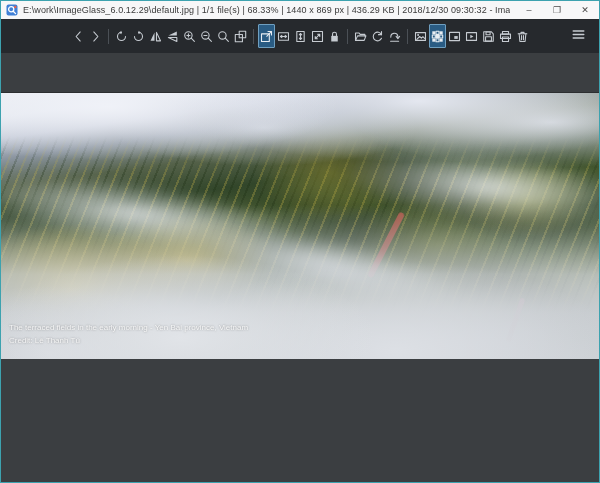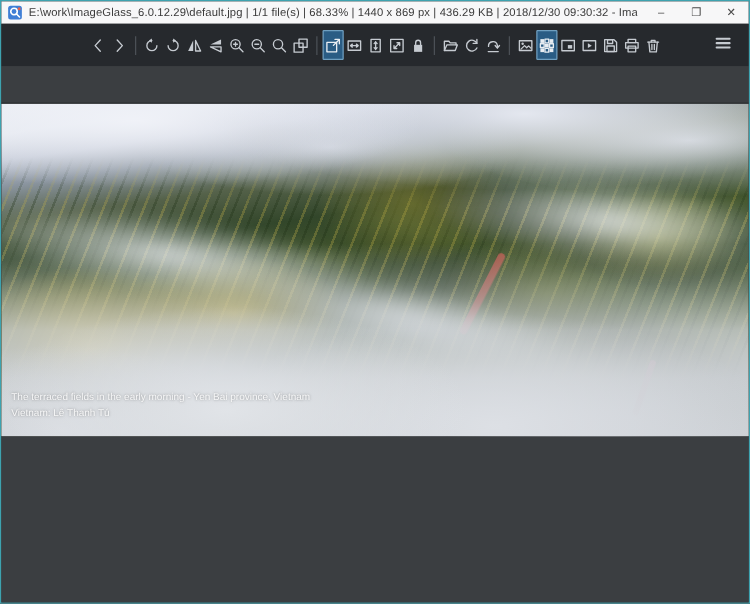--- a/index.html
+++ b/index.html
@@ -45,21 +45,21 @@
   .tb-menu {
     position:absolute; right:10px; top:5px;
     width:22px; height:24px; border:none; background:transparent; color:#c6cbd1;
     display:flex; align-items:center; justify-content:center; padding:0;
   }
 
   
   .viewer { position:absolute; left:0; top:52px; right:0; bottom:0; background:#3b3e41; }
 
   .photo {
-    position:absolute; left:0; top:29px; width:100%; height:267px;
+    position:absolute; left:0; top:39px; width:100%; height:267px;
     overflow:hidden; border-top:1px solid rgba(0,0,0,.25);
   }
   .layer { position:absolute; inset:0; }
 
   .ph-base { background:linear-gradient(172deg,
       #eaecf2 0%, #e2e6ee 7%, #c3c9d6 13%, #8b95a0 19%,
       #55624a 27%, #32462a 36%, #42552c 46%, #2c4023 56%,
       #3a5027 66%, #50612f 74%, #7f8a62 82%, #bcc1c4 90%, #cfd3d7 100%); }
 
   .ridge { position:absolute; border-radius:50%; filter:blur(4px); }
@@ -381,18 +381,18 @@
       <div class="layer ph-cloudtop"></div>
       <div class="wisp wisp1"></div>
       <div class="wisp wisp2"></div>
       <div class="wisp wisp3"></div>
       <div class="wisp wisp4"></div>
       <div class="wisp wisp5"></div>
       <div class="layer ph-mist"></div>
       <div class="layer ph-mistblob"></div>
       <div class="caption">
         <div>The terraced fields in the early morning - Yen Bai province, Vietnam</div>
-        <div>Vietnam: Lê Thanh Tú</div>
+        <div>Credit: Lê Thanh Tú</div>
       </div>
     </div>
   </div>
 
 </div>
 
 </body></html>

